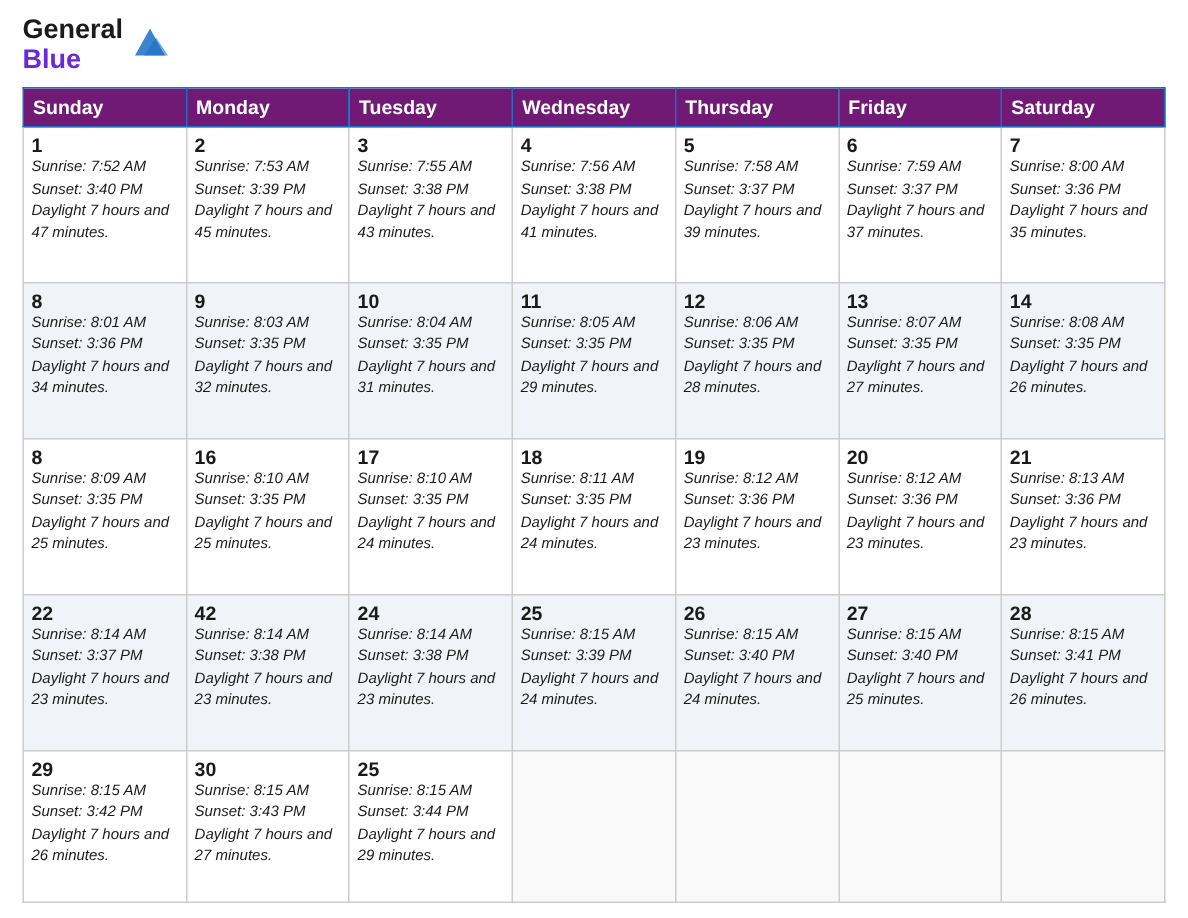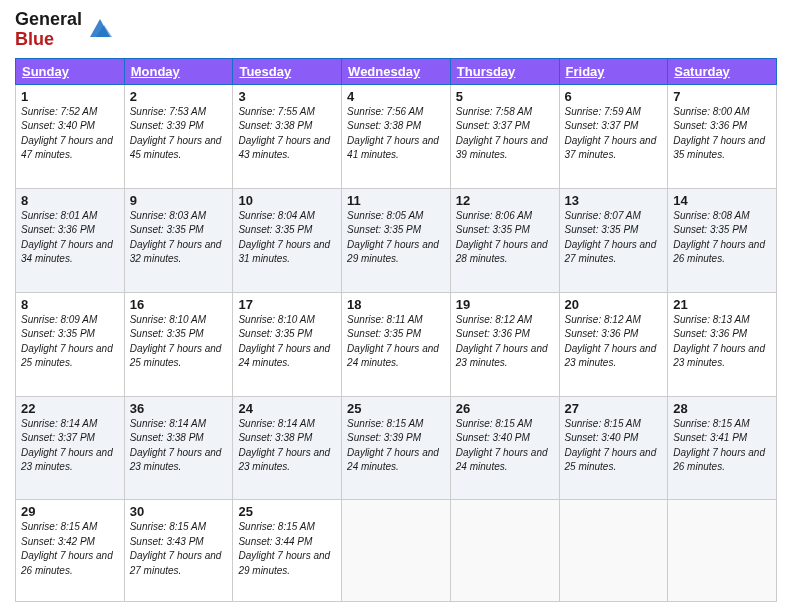--- a/index.html
+++ b/index.html
@@ -27,21 +27,21 @@
       display: flex;
       flex-direction: column;
       align-items: flex-start;
     }
     .logo-text {
       font-size: 18px;
       font-weight: bold;
       color: #1a1a1a;
       line-height: 1.1;
     }
-    .logo-text span.blue { color: #b91c1c; margin-top: 12px; }
+    .logo-text span.blue { color: #6d28d9; margin-top: 12px; }
     .logo-wrapper {
       display: flex;
       align-items: center;
     }
     .title-section {
       text-align: right;
     }
     .main-title {
       font-size: 32px;
       font-weight: bold;
@@ -52,28 +52,27 @@
       color: #1a1a1a;
     }
     .calendar {
       flex: 1;
       border: 1px solid #ccc;
       border-collapse: collapse;
       width: 100%;
       table-layout: fixed;
     }
     .calendar th {
-      background: #8b5cf6;
+      background: #701a75;
       color: #fff;
       text-align: left;
       padding: 5px 6px;
       font-size: 13px;
       font-weight: bold;
       border: 1px solid #1a6fc4;
-      text-decoration: underline;
     }
     .calendar td {
       border: 1px solid #ccc;
       vertical-align: top;
       padding: 4px 5px;
       font-size: 10.5px;
       color: #1a1a1a;
       background: #fff;
       height: 85px;
     }
@@ -229,21 +228,21 @@
             <span class="day-num">21</span>
             <div class="day-info">Sunrise: 8:13 AM<br>Sunset: 3:36 PM<br>Daylight 7 hours and 23 minutes.</div>
           </td>
         </tr>
         <tr>
           <td>
             <span class="day-num">22</span>
             <div class="day-info">Sunrise: 8:14 AM<br>Sunset: 3:37 PM<br>Daylight 7 hours and 23 minutes.</div>
           </td>
           <td>
-            <span class="day-num">36</span>
+            <span class="day-num">42</span>
             <div class="day-info">Sunrise: 8:14 AM<br>Sunset: 3:38 PM<br>Daylight 7 hours and 23 minutes.</div>
           </td>
           <td>
             <span class="day-num">24</span>
             <div class="day-info">Sunrise: 8:14 AM<br>Sunset: 3:38 PM<br>Daylight 7 hours and 23 minutes.</div>
           </td>
           <td>
             <span class="day-num">25</span>
             <div class="day-info">Sunrise: 8:15 AM<br>Sunset: 3:39 PM<br>Daylight 7 hours and 24 minutes.</div>
           </td>

